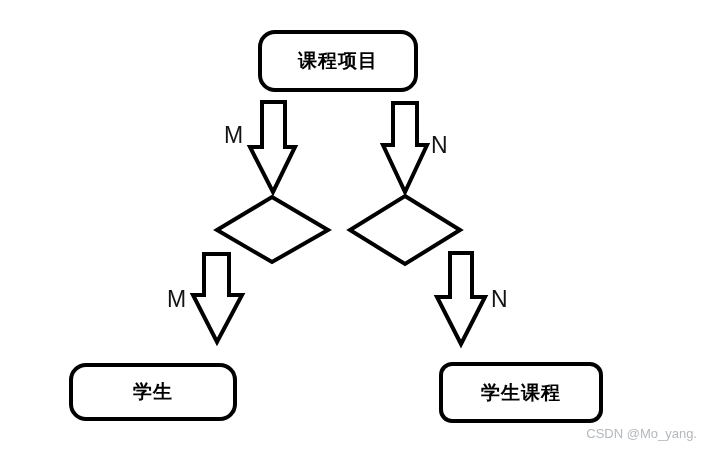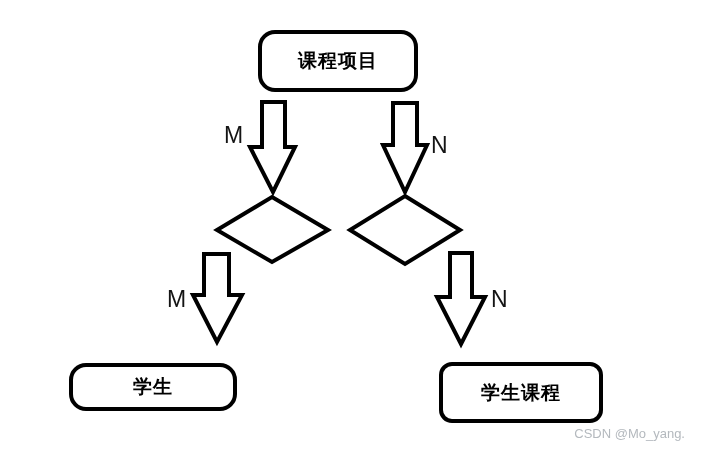--- a/index.html
+++ b/index.html
@@ -23,21 +23,21 @@
     background: #ffffff;
     display: flex;
     align-items: center;
     justify-content: center;
     font-size: 19px;
     color: #000000;
     letter-spacing: 1px;
     font-weight: bold;
   }
   .node-top    { left: 258px; top: 30px;  width: 160px; height: 62px; }
-  .node-left   { left: 69px;  top: 363px; width: 168px; height: 48px; }
+  .node-left   { left: 69px;  top: 363px; width: 168px; height: 58px; }
   .node-right  { left: 439px; top: 362px; width: 164px; height: 61px; border-radius: 13px; }
 
   .shapes {
     position: absolute;
     left: 0;
     top: 0;
     width: 709px;
     height: 450px;
   }
   .shapes polygon {
@@ -52,21 +52,21 @@
     color: #141414;
     line-height: 1;
   }
   .lbl-m-upper { left: 224px; top: 124px; }
   .lbl-n-upper { left: 431px; top: 134px; }
   .lbl-m-lower { left: 167px; top: 288px; }
   .lbl-n-lower { left: 491px; top: 288px; }
 
   .watermark {
     position: absolute;
-    right: 24px;
+    right: 12px;
     top: 426px;
     font-size: 13px;
     color: #b4b9be;
   }
 </style>
 </head>
 <body>
 
 <div class="canvas">
 

